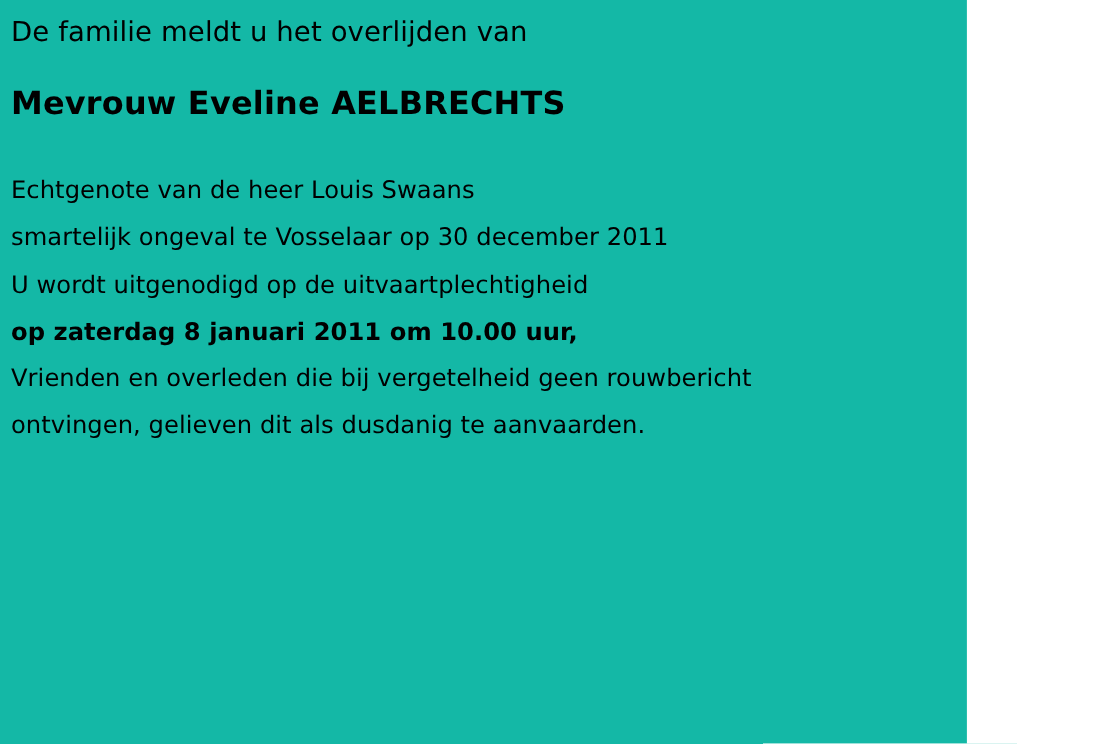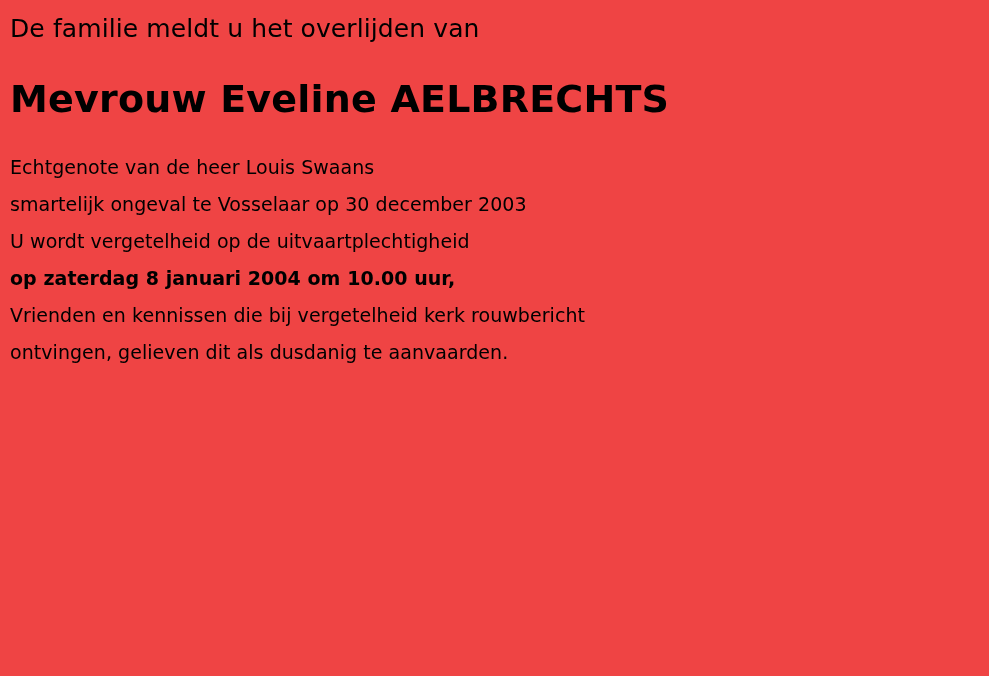--- a/index.html
+++ b/index.html
@@ -10,64 +10,64 @@
   }
   body {
     width: 1000px;
     height: 676px;
     overflow: hidden;
     font-family: "DejaVu Sans", sans-serif;
     color: #000000;
   }
   .notice {
     box-sizing: border-box;
-    width: 989px;
+    width: 879px;
     height: 676px;
     padding: 14px 18px 0 10px;
-    background: #ef4444;
+    background: #14b8a6;
   }
   .intro-line {
     font-size: 25px;
     line-height: 1.18;
     letter-spacing: 0.1px;
     margin: 0 0 34px 0;
     font-weight: 400;
   }
   .deceased-name {
-    font-size: 38px;
+    font-size: 29px;
     font-weight: 700;
     line-height: 1.15;
     letter-spacing: 0.2px;
-    margin: 0 0 28px 0;
+    margin: 0 0 42px 0;
   }
   .body-block {
     margin: 0;
   }
   .body-line {
-    font-size: 19px;
+    font-size: 22px;
     line-height: 1.95;
     letter-spacing: 0.05px;
     font-weight: 400;
     white-space: pre-wrap;
   }
   .body-line.bold {
     font-weight: 700;
   }
 </style>
 </head>
 <body>
 
 <div class="notice">
 
   <p class="intro-line">De familie meldt u het overlijden van</p>
 
   <h1 class="deceased-name">Mevrouw Eveline AELBRECHTS</h1>
 
   <div class="body-block">
       <div class="body-line">Echtgenote van de heer Louis Swaans</div>
-      <div class="body-line">smartelijk ongeval te Vosselaar op 30 december 2003</div>
-      <div class="body-line">U wordt vergetelheid op de uitvaartplechtigheid</div>
-      <div class="body-line bold">op zaterdag 8 januari 2004 om 10.00 uur,</div>
-      <div class="body-line">Vrienden en kennissen die bij vergetelheid kerk rouwbericht</div>
+      <div class="body-line">smartelijk ongeval te Vosselaar op 30 december 2011</div>
+      <div class="body-line">U wordt uitgenodigd op de uitvaartplechtigheid</div>
+      <div class="body-line bold">op zaterdag 8 januari 2011 om 10.00 uur,</div>
+      <div class="body-line">Vrienden en overleden die bij vergetelheid geen rouwbericht</div>
       <div class="body-line">ontvingen, gelieven dit als dusdanig te aanvaarden.</div>
     </div>
 
 </div>
 
 </body></html>

